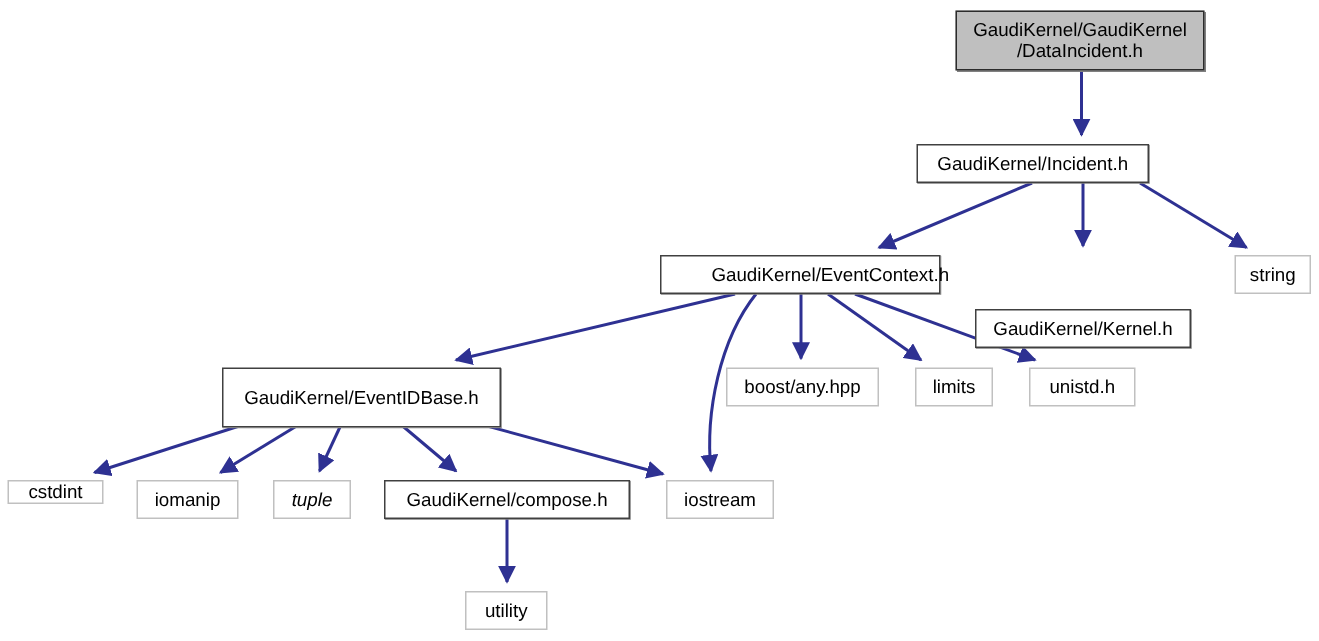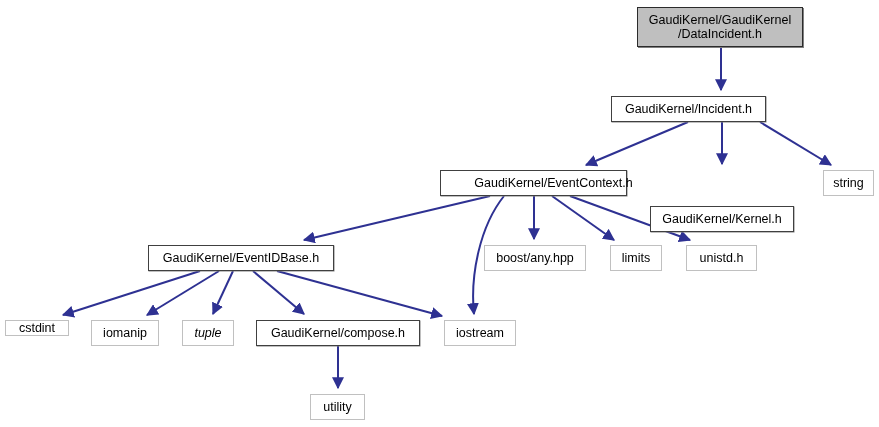--- a/index.html
+++ b/index.html
@@ -96,21 +96,21 @@
     </g>
   </svg>
 
   <div id="nodes">
       <div class="node root" style="left: 637px; top: 7px; width: 166px; height: 40px;">GaudiKernel/GaudiKernel
 /DataIncident.h</div>
       <div class="node header" style="left: 611px; top: 96px; width: 155px; height: 26px;">GaudiKernel/Incident.h</div>
       <div class="node header" style="left: 440px; top: 170px; width: 187px; height: 26px; padding-left: 40px;">GaudiKernel/EventContext.h</div>
       <div class="node header" style="left: 650px; top: 170px; width: 144px; height: 26px; margin-top: 36px;">GaudiKernel/Kernel.h</div>
       <div class="node leaf" style="left: 823px; top: 170px; width: 51px; height: 26px;">string</div>
-      <div class="node header" style="left: 148px; top: 245px; width: 186px; height: 26px;">GaudiKernel/EventIDBase.h</div>
+      <div class="node header" style="left: 148px; top: 245px; width: 186px; height: 40px;">GaudiKernel/EventIDBase.h</div>
       <div class="node leaf" style="left: 484px; top: 245px; width: 102px; height: 26px;">boost/any.hpp</div>
       <div class="node leaf" style="left: 610px; top: 245px; width: 52px; height: 26px; text-align: center;">limits</div>
       <div class="node leaf" style="left: 686px; top: 245px; width: 71px; height: 26px;">unistd.h</div>
       <div class="node leaf" style="left: 5px; top: 320px; width: 64px; height: 16px;">cstdint</div>
       <div class="node leaf" style="left: 91px; top: 320px; width: 68px; height: 26px;">iomanip</div>
       <div class="node leaf" style="left: 182px; top: 320px; width: 52px; height: 26px; font-style: italic;">tuple</div>
       <div class="node header" style="left: 256px; top: 320px; width: 164px; height: 26px;">GaudiKernel/compose.h</div>
       <div class="node leaf" style="left: 444px; top: 320px; width: 72px; height: 26px;">iostream</div>
       <div class="node leaf" style="left: 310px; top: 394px; width: 55px; height: 26px;">utility</div>
     </div>

